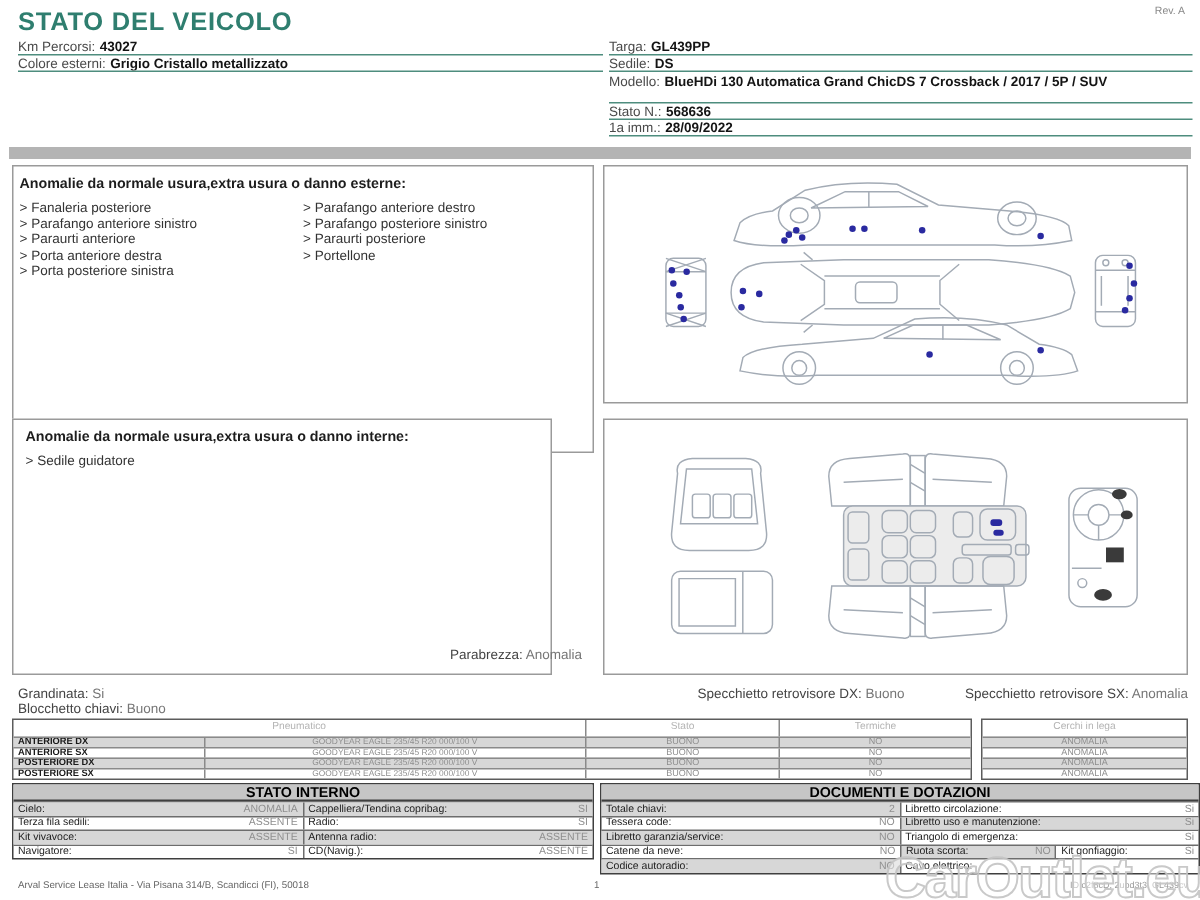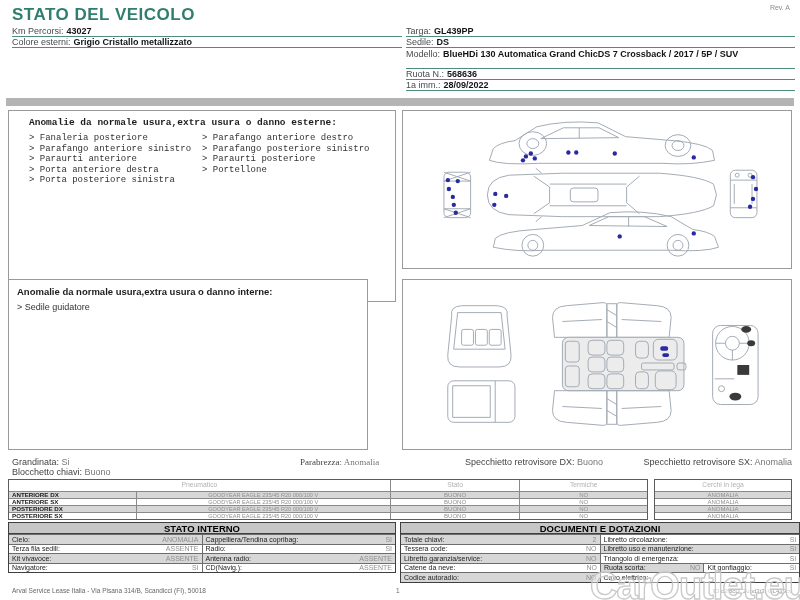--- a/index.html
+++ b/index.html
@@ -105,30 +105,30 @@
   <div class="fieldrow">
     <span class="flbl">Targa:</span><span class="fval">GL439PP</span>
   </div>
   <div class="fieldrow">
     <span class="flbl">Sedile:</span><span class="fval">DS</span>
   </div>
   <div class="fieldrow tall">
     <span class="flbl">Modello:</span><span class="fval">BlueHDi 130 Automatica Grand ChicDS 7 Crossback / 2017 / 5P / SUV</span>
   </div>
   <div class="fieldrow">
-    <span class="flbl">Ruota N.:</span><span class="fval">568636</span>
+    <span class="flbl">Stato N.:</span><span class="fval">568636</span>
   </div>
   <div class="fieldrow">
     <span class="flbl">1a imm.:</span><span class="fval">28/09/2022</span>
   </div>
 </div>
 
 <div class="abs band"></div>
 
-<div class="abs panel" style="left:8px; top:110px; width:388px; height:192px; padding:6px 20px 0;font-family:Liberation Mono, monospace;">
+<div class="abs panel" style="left:8px; top:110px; width:388px; height:192px; padding:6px 4px 0;">
   <div class="anomaly-title">Anomalie da normale usura,extra usura o danno esterne:</div>
   <div class="anomaly-cols">
     <div class="anomaly-col">
       <div class="anomaly-item">&gt; Fanaleria posteriore</div>
       <div class="anomaly-item">&gt; Parafango anteriore sinistro</div>
       <div class="anomaly-item">&gt; Paraurti anteriore</div>
       <div class="anomaly-item">&gt; Porta anteriore destra</div>
       <div class="anomaly-item">&gt; Porta posteriore sinistra</div>
     </div>
     <div class="anomaly-col">
@@ -275,21 +275,21 @@
       <rect x="259" y="67" width="8" height="4.5" rx="2"></rect>
       <rect x="261" y="74" width="7" height="4" rx="2"></rect>
     </g>
   </svg>
 </div>
 
 <div class="abs sum" style="left:12px; top:457px;">
   <span class="slbl">Grandinata:</span>
   <span class="sval">Si</span>
 </div>
-<div class="abs sum" style="left:300px; top:457px;font-family:Liberation Serif, serif;">
+<div class="abs sum" style="left:300px; top:431px;">
   <span class="slbl">Parabrezza:</span>
   <span class="sval">Anomalia</span>
 </div>
 <div class="abs sum" style="left:465px; top:457px;">
   <span class="slbl">Specchietto retrovisore DX:</span>
   <span class="sval">Buono</span>
 </div>
 <div class="abs sum" style="right:8px; top:457px;">
   <span class="slbl">Specchietto retrovisore SX:</span>
   <span class="sval">Anomalia</span>

